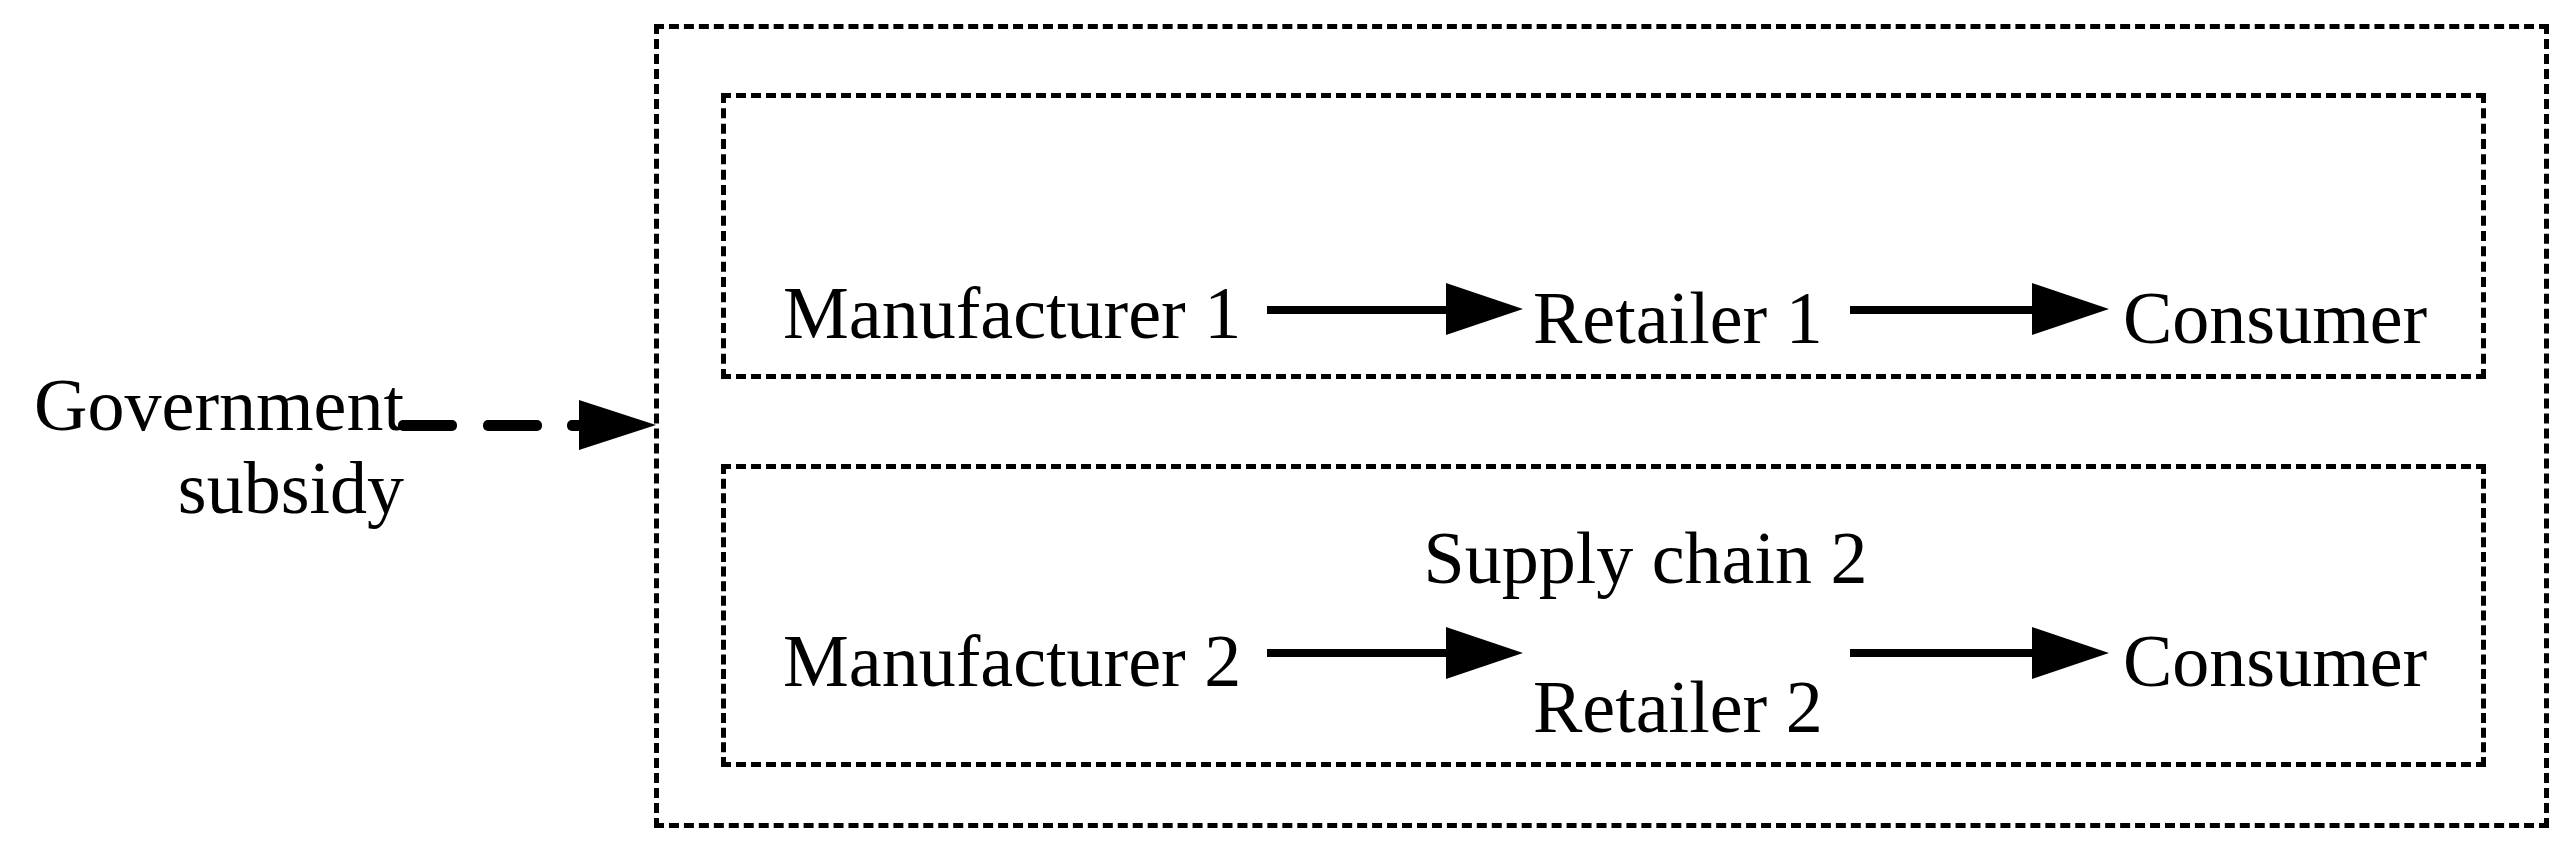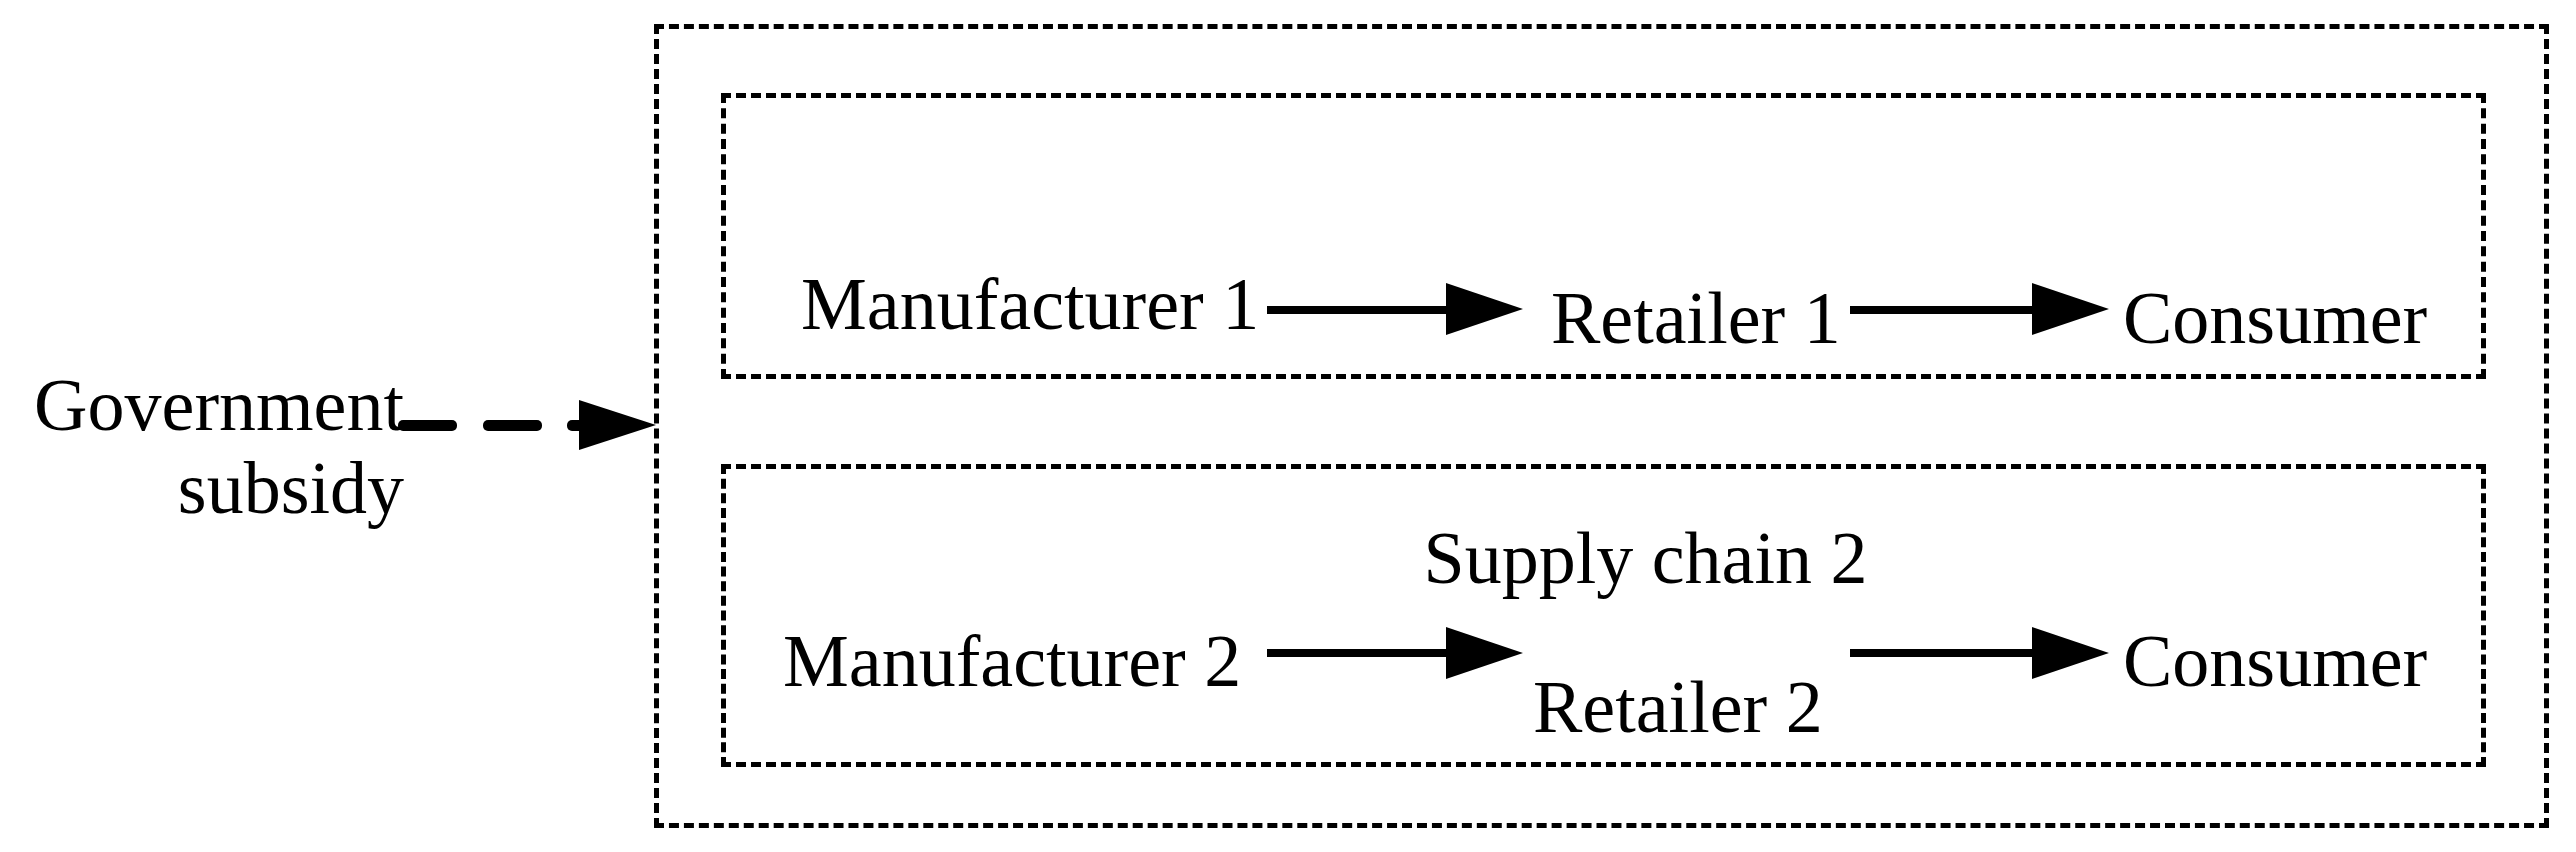--- a/index.html
+++ b/index.html
@@ -110,26 +110,26 @@
     <div class="dash-seg" style="left:483px; top:420px; width:59px;"></div>
     <div class="dash-seg" style="left:567px; top:420px; width:18.5px;"></div>
     <div class="dash-head" style="left:579px; top:400px;"></div>
   </div>
 
   <div class="dashbox" id="outer-box"></div>
 
   <div class="dashbox" id="chain1-box"></div>
 
 
-  <div class="lbl" style="left:783px; top:267px;margin-left:18px;">Manufacturer 1</div>
+  <div class="lbl" style="left:783px; top:276px;">Manufacturer 1</div>
 
   <div class="arrow-line" style="left:1267px; top:306px; width:181px;"></div>
   <div class="arrow-head" style="left:1446px; top:283px;"></div>
 
-  <div class="lbl" style="left:1533px; top:281px;margin-left:18px;">Retailer 1</div>
+  <div class="lbl" style="left:1533px; top:281px;">Retailer 1</div>
 
   <div class="arrow-line" style="left:1850px; top:306px; width:185px;"></div>
   <div class="arrow-head" style="left:2032px; top:283px;"></div>
 
   <div class="lbl" style="left:2123px; top:281px;">Consumer</div>
 
   <div class="dashbox" id="chain2-box"></div>
 
   <div class="lbl center" style="left:763px; top:521px; width:1765px;">Supply chain 2</div>
 

